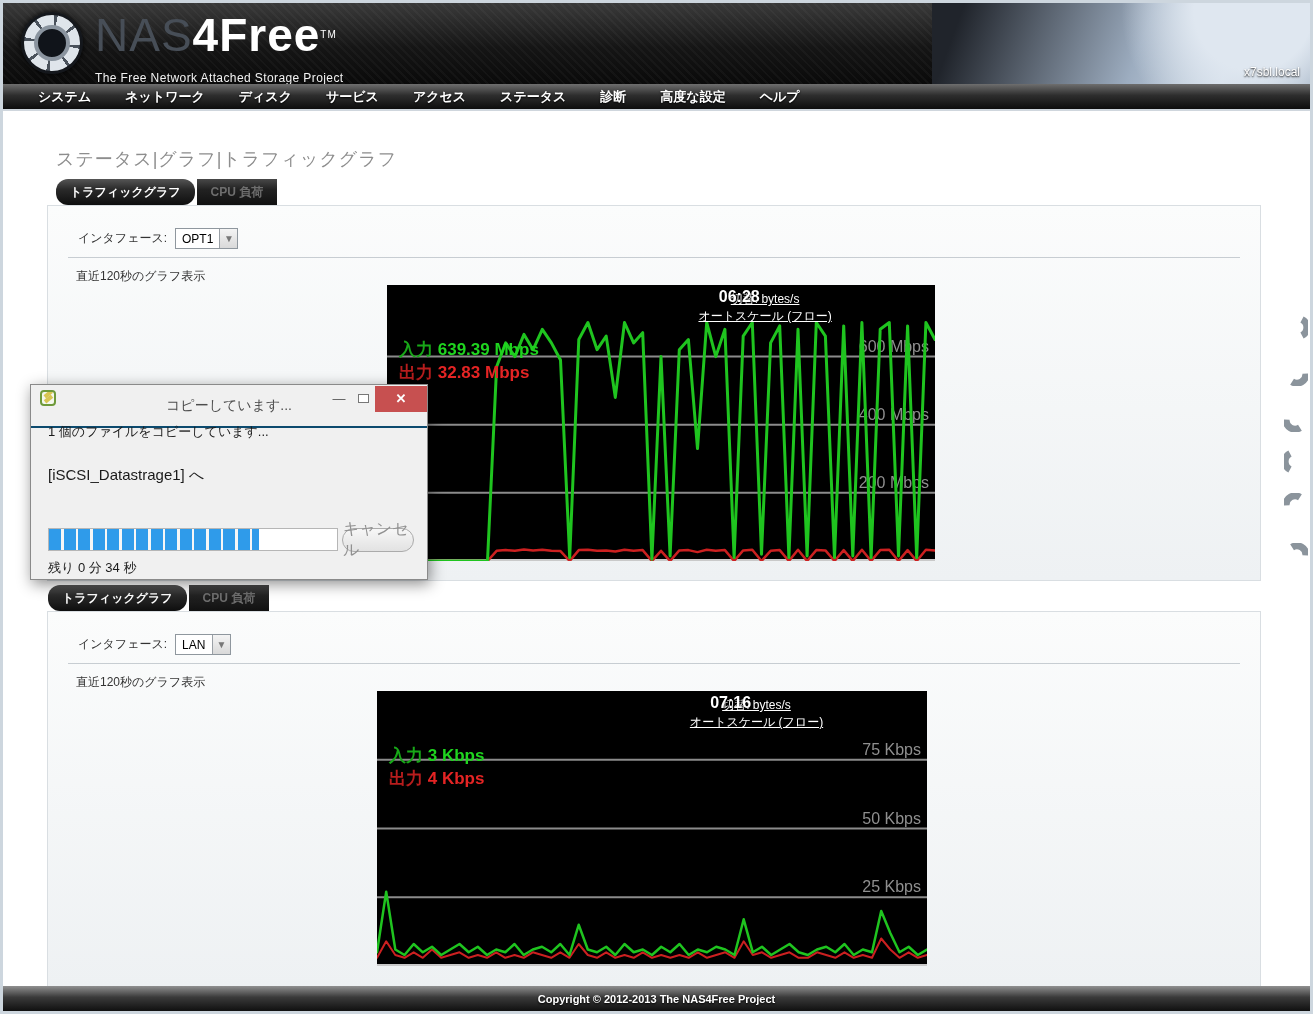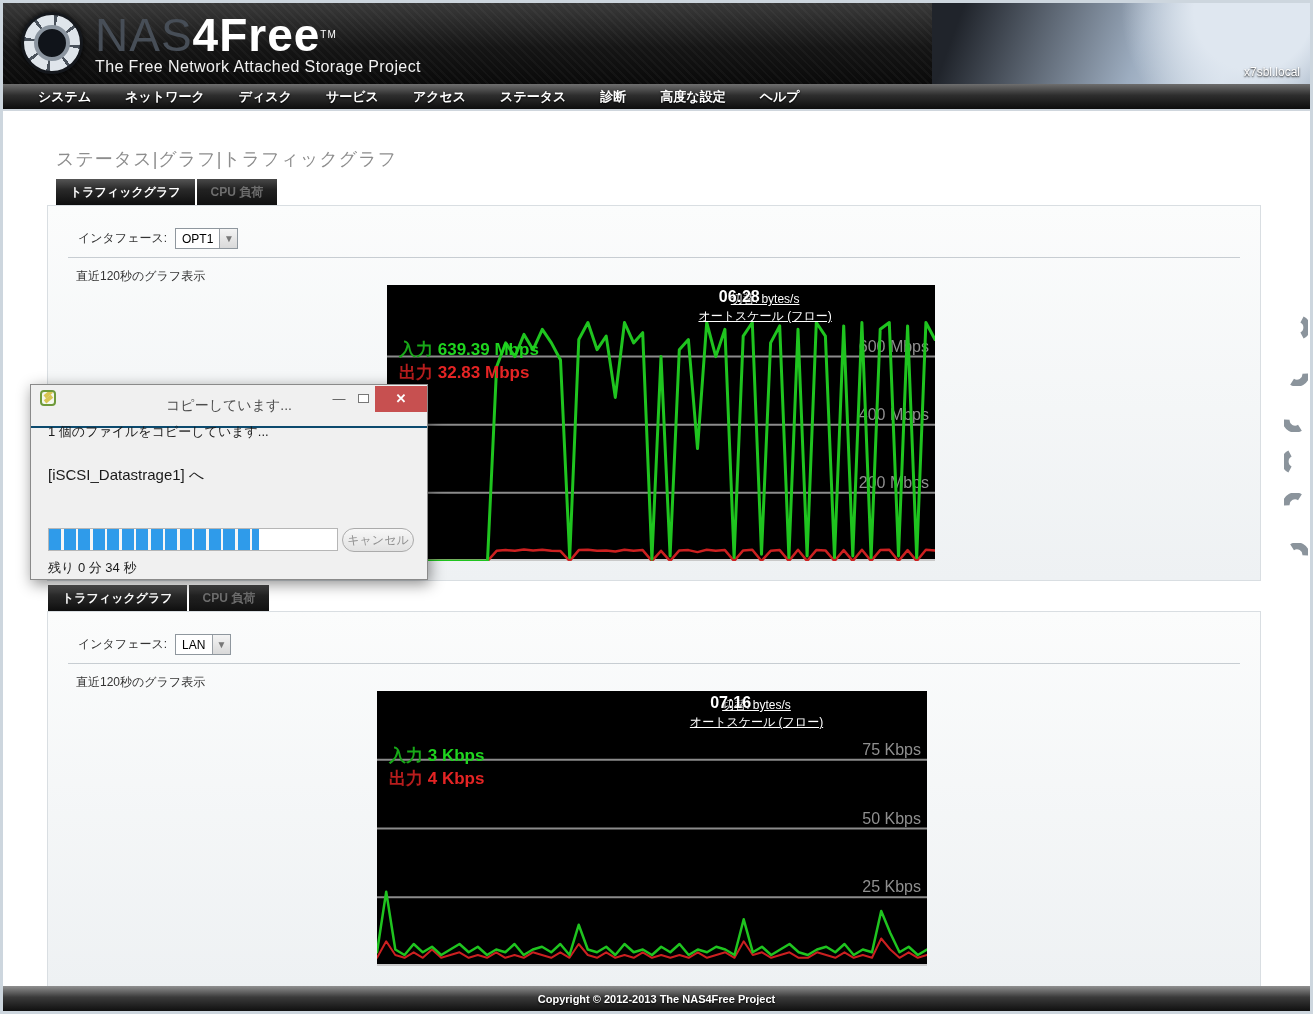--- a/index.html
+++ b/index.html
@@ -23,34 +23,34 @@
   .logo-circle { width:62px; height:62px; border-radius:50%;
     background:repeating-conic-gradient(from 12deg, #dfe5eb 0deg 38deg, #4a525c 38deg 45deg);
     border:3px solid #14171c; position:relative; box-shadow:0 0 6px #000; }
   .logo-circle::after { content:""; position:absolute; left:50%; top:50%; width:28px; height:28px;
     transform:translate(-50%,-50%); border-radius:50%; background:#10141a; border:4px solid #8a949f; }
   .logo-text { margin-left:12px; }
   .logo-line1 { font-size:46px; line-height:46px; letter-spacing:1px; }
   .logo-nas { color:#474e57; font-weight:normal; }
   .logo-4free { color:#fff; font-weight:bold; }
   .logo-tm { color:#fff; font-size:10px; vertical-align:top; }
-  .tagline { color:#f2f2f2; font-size:16px; margin-top:0; letter-spacing:.4px; }
+  .tagline { color:#f2f2f2; font-size:12px; margin-top:13px; letter-spacing:.4px; }
 
   
   .nav { position:absolute; left:0; top:81px; width:100%; height:27px;
     background:linear-gradient(#6e6e6e, #2e2e2e 45%, #0d0d0d); border-bottom:2px solid #cfd6dd;
     display:flex; align-items:center; padding-left:35px; gap:34px; }
   .nav-item { color:#fff; font-size:13px; font-weight:bold; text-shadow:0 1px 2px #000; cursor:pointer; white-space:nowrap; }
 
   
   .breadcrumb { position:absolute; left:53px; top:144px; font-size:18px; color:#8d8d8d; letter-spacing:1px; }
 
   .tabs { position:absolute; display:flex; gap:2px; }
   .tab { height:26px; padding:0 14px; display:flex; align-items:center; font-size:12px; font-weight:bold; cursor:pointer; }
-  .tab.active { background:linear-gradient(#555, #2a2a2a 40%, #0e0e0e); color:#fff; }
+  .tab.active { background:linear-gradient(#555, #2a2a2a 40%, #0e0e0e); color:#fff;border-radius:12px; }
   .tab.inactive { background:linear-gradient(#484848, #222 40%, #111); color:#6e6e6e; }
 
   .panel { position:absolute; left:44px; width:1214px; height:376px;
     background:linear-gradient(#fbfcfc, #eef1f3); border:1px solid #d9dee2; }
   .if-row { position:absolute; left:30px; top:22px; display:flex; align-items:center; gap:8px; }
   .if-label { font-size:12px; color:#333; }
   .select { display:flex; border:1px solid #8f979e; background:#fff; height:21px; cursor:pointer;justify-content:flex-end; }
   .select-value { font-size:12px; color:#000; padding:3px 6px 0 6px; min-width:36px; }
   .select-btn { width:18px; background:linear-gradient(#f4f4f4,#d9d9d9); border-left:1px solid #9aa0a6;
     display:flex; align-items:center; justify-content:center; color:#777; font-size:10px; }
@@ -90,21 +90,21 @@
   .dlg-min, .dlg-max { width:24px; text-align:center; color:#555; font-size:13px; cursor:pointer; }
   .dlg-max .box { display:inline-block; width:11px; height:9px; border:1px solid #777; background:#fff; }
   .dlg-close { width:52px; height:26px; background:#c75050; color:#fff; display:flex; align-items:center;
     justify-content:center; font-size:13px; font-weight:bold; cursor:pointer; }
   .dlg-line1 { position:absolute; left:17px; top:38px; font-size:13px; color:#1a1a1a; }
   .dlg-line2 { position:absolute; left:17px; top:81px; font-size:15px; color:#1a1a1a; }
   .progress { position:absolute; left:17px; top:143px; width:290px; height:23px; background:#fff; border:1px solid #b6b6b6; }
   .progress-fill { height:100%; background:repeating-linear-gradient(90deg, #2f9bea 0 12px, #f6f6f6 12px 14.5px); }
   .dlg-cancel { position:absolute; right:13px; top:143px; width:72px; height:24px;
     background:linear-gradient(#f7f7f7,#e2e2e2); border:1px solid #ababab; border-radius:12px;
-    font-size:12px; color:#919191; display:flex; align-items:center; justify-content:center; cursor:pointer; }
+    font-size:16px; color:#919191; display:flex; align-items:center; justify-content:center; cursor:pointer; }
   .dlg-remaining { position:absolute; left:17px; top:174px; font-size:13px; color:#1a1a1a; }
 </style>
 </head>
 <body>
 
 <div id="page">
 
   <div class="hdr">
     <div class="hdr-photo"></div>
     <div class="logo-wrap">

